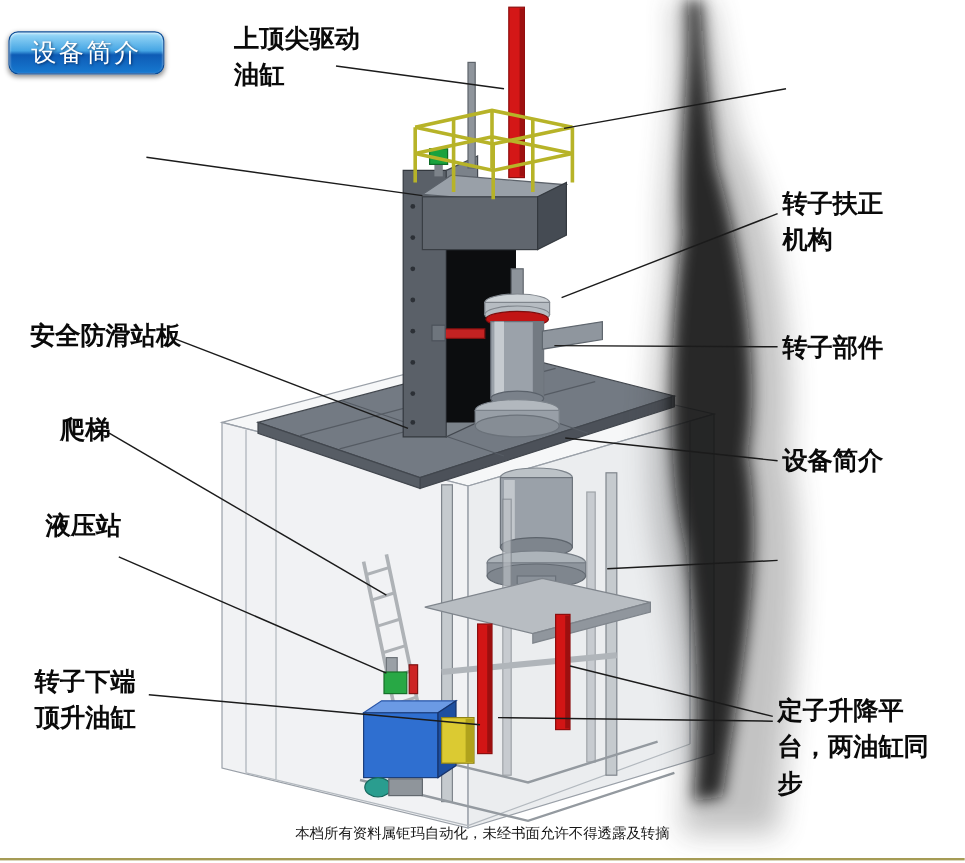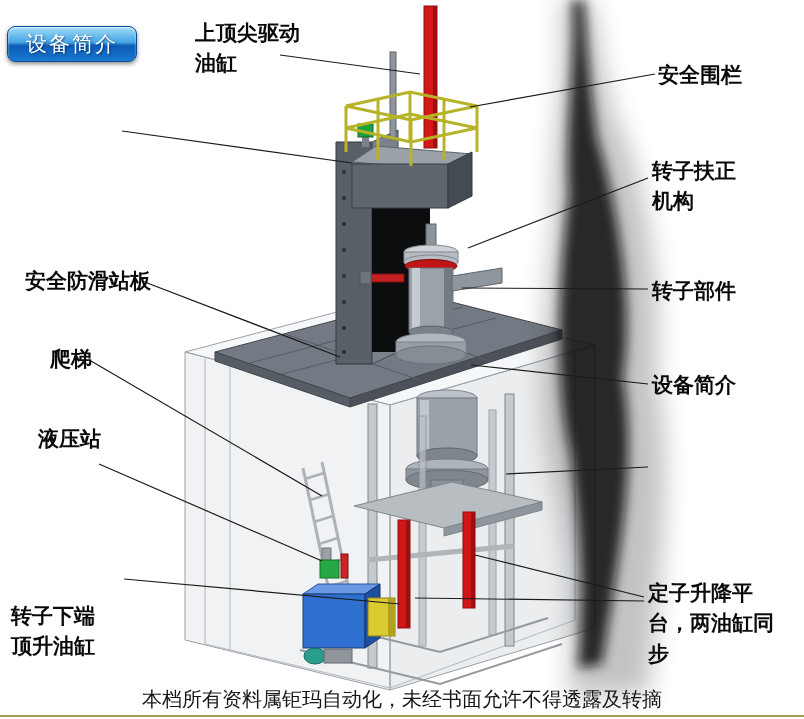--- a/index.html
+++ b/index.html
@@ -9,21 +9,21 @@
   svg.art{position:absolute;left:0;top:0;}
   .badge{position:absolute;left:7px;top:26px;width:128px;height:34px;display:flex;align-items:center;justify-content:center;
          font-size:21px;font-weight:400;color:#ffffff;letter-spacing:2px;
          background:linear-gradient(180deg,#9fdcf9 0%,#45a5e4 45%,#0e5bb5 55%,#1779d0 100%);
          border:1px solid #0a4a94;border-radius:8px;
          box-shadow:0 2px 4px rgba(0,0,0,.45), inset 0 1px 2px rgba(255,255,255,.75);
          text-shadow:1px 1px 2px rgba(0,20,60,.6);}
   .label{position:absolute;font-size:21px;font-weight:600;color:#0a0a0a;line-height:1.45;
          word-break:break-all;}
   .footer{position:absolute;left:0;top:686px;width:804px;text-align:center;
-          font-size:20px;color:#161616;}
+          font-size:12px;color:#161616;}
   .rule{position:absolute;left:0;top:715px;width:804px;height:2px;background:#a59b55;}
 </style>
 </head>
 <body>
 
 <div class="stage">
 
   <svg class="art" width="804" height="719" viewBox="0 0 804 719">
     <defs>
       <filter id="blurSoft" x="-40%" y="-10%" width="180%" height="120%">
@@ -170,25 +170,24 @@
       <line x1="648" y1="467" x2="506" y2="474"></line>
       <line x1="124" y1="579" x2="400" y2="604"></line>
       <line x1="644" y1="597" x2="475" y2="555"></line>
       <line x1="644" y1="601" x2="415" y2="598"></line>
     </g>
   </svg>
 
   <div class="badge">设备简介</div>
 
   <div class="label" style="left:195px;top:18px;width:122px;">上顶尖驱动油缸</div>
-  <div class="label" style="left:658px;top:60px;width:130px;">安全围栏</div>
   <div class="label" style="left:25px;top:266px;width:130px;">安全防滑站板</div>
   <div class="label" style="left:652px;top:156px;width:98px;">转子扶正机构</div>
   <div class="label" style="left:652px;top:276px;width:110px;">转子部件</div>
   <div class="label" style="left:50px;top:344px;width:60px;">爬梯</div>
   <div class="label" style="left:652px;top:370px;width:110px;">设备简介</div>
   <div class="label" style="left:38px;top:424px;width:80px;">液压站</div>
-  <div class="label" style="left:11px;top:554px;width:98px;margin-top:47px;">转子下端顶升油缸</div>
+  <div class="label" style="left:29px;top:554px;width:98px;">转子下端顶升油缸</div>
   <div class="label" style="left:648px;top:578px;width:142px;">定子升降平台，两油缸同步</div>
 
   <div class="footer">本档所有资料属钜玛自动化，未经书面允许不得透露及转摘</div>
   <div class="rule"></div>
 </div>
 
 </body></html>

